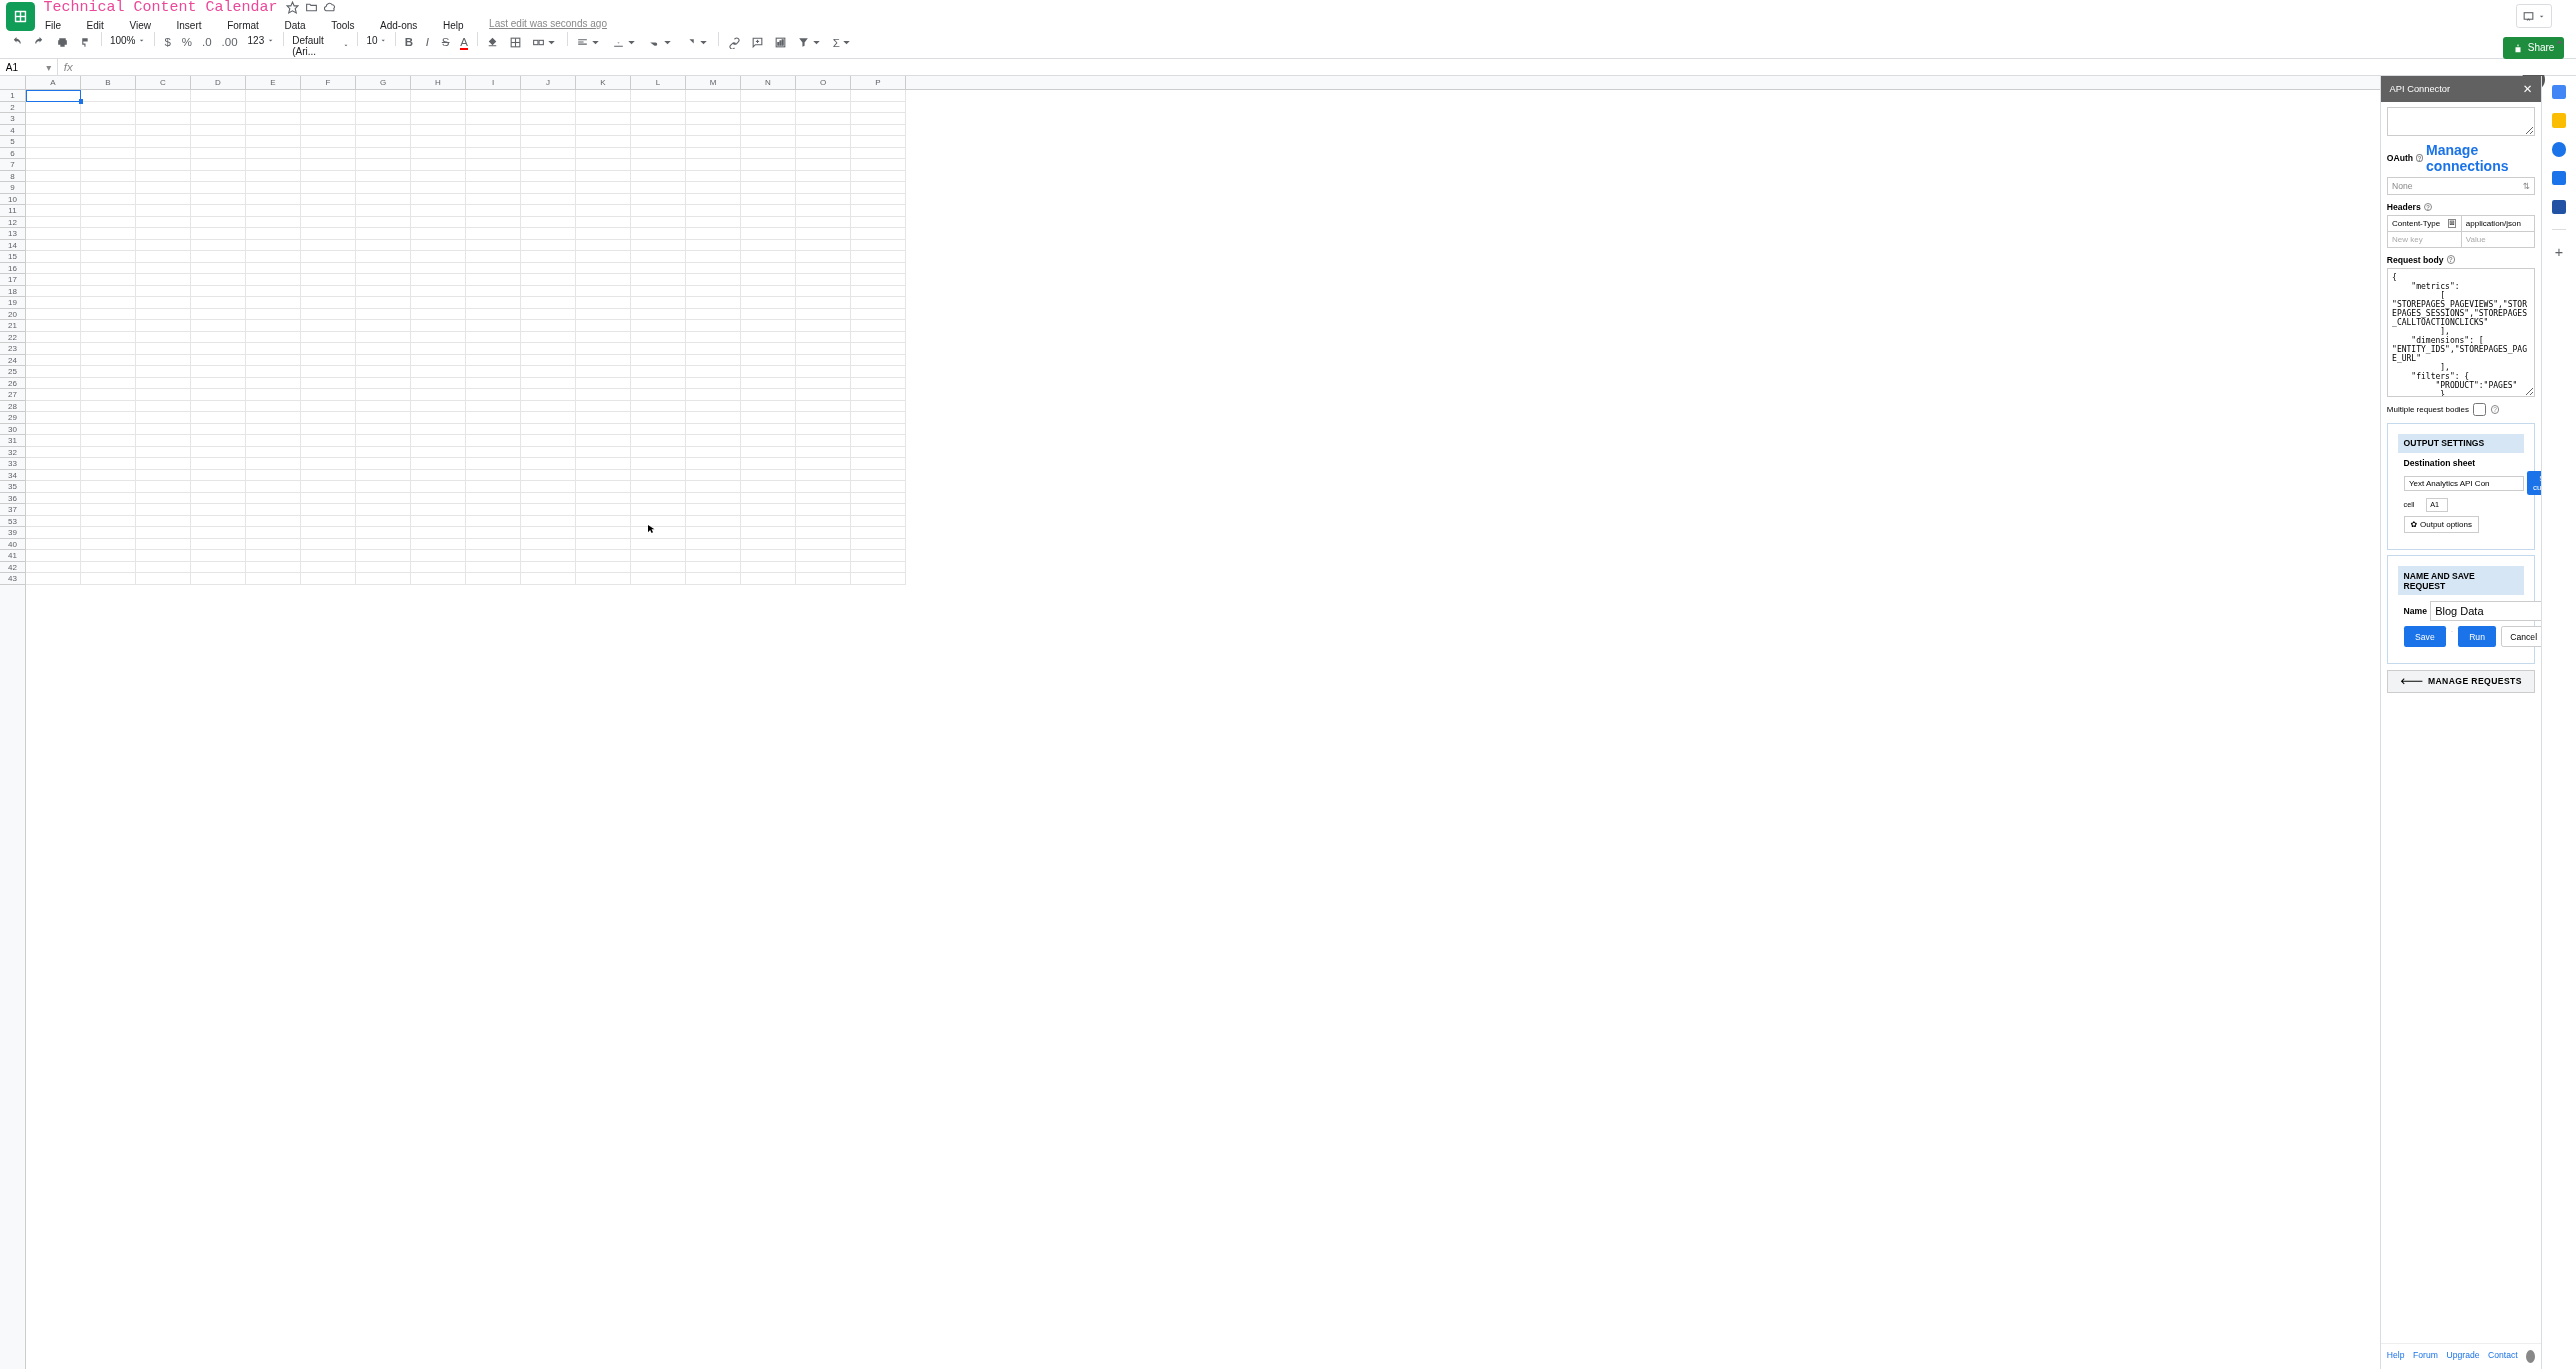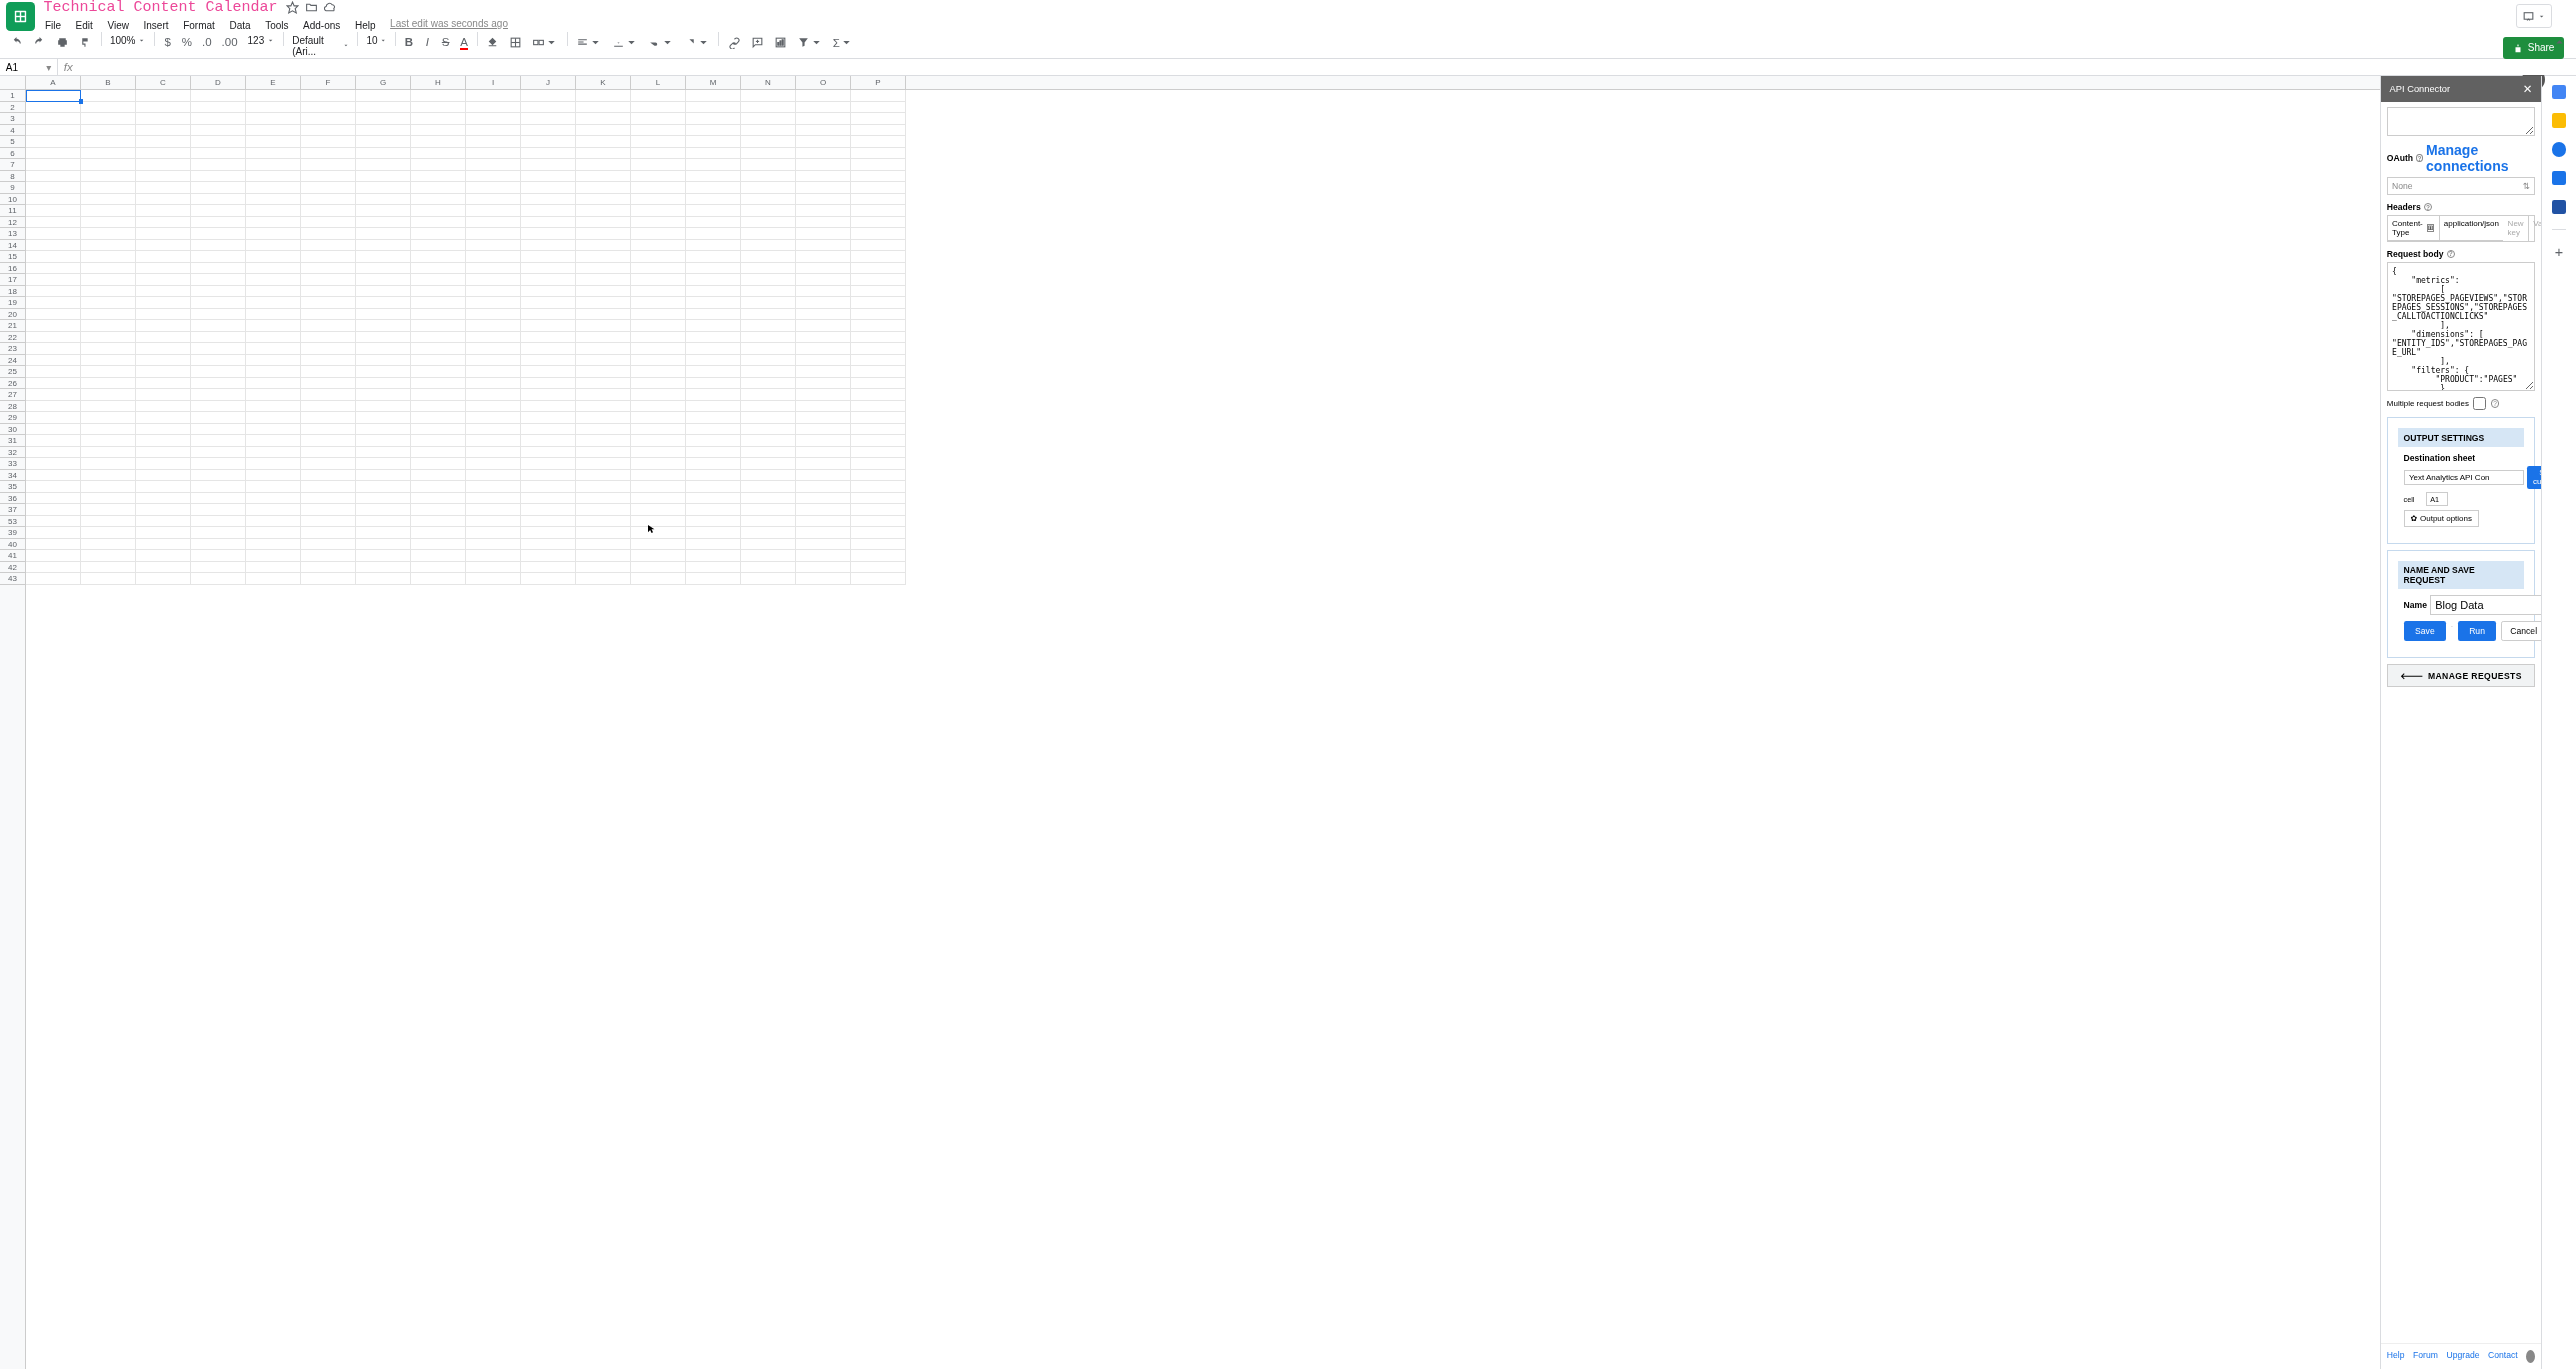--- a/index.html
+++ b/index.html
@@ -6,21 +6,21 @@
 body { background: #fff; overflow: hidden; }
 
 
 .header { height: 32px; display: flex; align-items: center; padding: 2.9px 5.8px; }
 .sheets-logo { width: 29px; height: 29px; background: #0f9d58; border-radius: 4.3px; display: flex; align-items: center; justify-content: center; margin-right: 5.8px; }
 .sheets-logo svg { width: 17px; height: 17px; }
 .doc-title-area { flex: 1; }
 .doc-title-row { display: flex; align-items: center; gap: 5.8px; }
 .doc-title { font-size: 15px; color: #ec4899; padding: 1.4px 2.9px; font-family: Liberation Mono, monospace; }
 .star-icon, .folder-icon, .cloud-icon { color: #5f6368; cursor: pointer; display: flex; }
-.menu-bar { display: flex; gap: 6px; font-size: 10px; color: #202124; }
+.menu-bar { display: flex; gap: 17px; font-size: 10px; color: #202124; }
 .menu-item { padding: 2.9px 4.3px; cursor: pointer; }
 .last-edit { color: #888; text-decoration: underline; margin-left: 4.3px; font-size: 10px; }
 .header-right { display: flex; align-items: center; gap: 8.6px; padding-right: 5.8px; flex-direction: column; }
 .header-icon { color: #5f6368; cursor: pointer; display: flex; padding: 4.3px; }
 .present-box { border: 0.7px solid #dadce0; border-radius: 2.9px; padding: 4.3px 5.8px; display: flex; align-items: center; gap: 2.9px; }
 .share-btn { background: #1e8e3e; color: #fff; border: none; border-radius: 2.9px; padding: 5.8px 10px; font-size: 10px; font-weight: 500; cursor: pointer; display: flex; align-items: center; gap: 4.3px; }
 .avatar { width: 23px; height: 23px; border-radius: 50%; background: #555; }
 
 
 .toolbar { height: 27px; border-bottom: 0.7px solid #dadce0; display: flex; align-items: flex-start; padding: 0 5.8px; gap: 1.4px; }
@@ -56,21 +56,21 @@
 .sidebar-header { background: #616161; color: #fff; font-size: 9.3px; font-weight: 500; padding: 5.8px 8.6px; display: flex; justify-content: space-between; align-items: center; }
 .sidebar-close { cursor: pointer; font-size: 11.5px; }
 .sidebar-content { flex: 1; overflow-y: auto; padding: 5.8px; font-size: 8.6px; }
 
 .panel-section { margin-bottom: 7.2px; }
 .section-label { font-weight: bold; font-size: 8.6px; margin-bottom: 2.9px; display: flex; align-items: center; gap: 2.9px; }
 .help-icon { width: 8.6px; height: 8.6px; border: 0.7px solid #888; border-radius: 50%; display: inline-flex; align-items: center; justify-content: center; font-size: 6.5px; color: #888; }
 .link-text { color: #1a73e8; font-size: 14px; cursor: pointer; }
 .select-box { border: 0.7px solid #ccc; padding: 2.9px 4.3px; font-size: 8.6px; color: #888; display: flex; justify-content: space-between; align-items: center; }
 
-.headers-table { display: flex; flex-direction: row; border: 0.7px solid #ccc; }
+.headers-table { display: flex; flex-direction: column; border: 0.7px solid #ccc; }
 .headers-row { display: flex; border-bottom: 0.7px solid #ccc; }
 .headers-row:last-child { border-bottom: none; }
 .headers-cell { flex: 1; padding: 2.9px 4.3px; font-size: 8px; }
 .headers-cell:first-child { border-right: 0.7px solid #ccc; display: flex; align-items: center; gap: 2.9px; }
 
 .body-textarea { width: 100%; height: 129px; border: 0.7px solid #ccc; font-family: monospace; font-size: 8px; padding: 4.3px; resize: vertical; white-space: pre-wrap; word-break: break-all; }
 .checkbox-row { display: flex; align-items: center; gap: 4.3px; font-size: 8px; margin-top: 4.3px; }
 
 .boxed-section { border: 0.7px solid #c5d9ed; padding: 10px; margin-bottom: 5.8px; }
 .boxed-header { background: #d6e6f5; padding: 4.3px 5.8px; font-weight: bold; font-size: 8.6px; }

